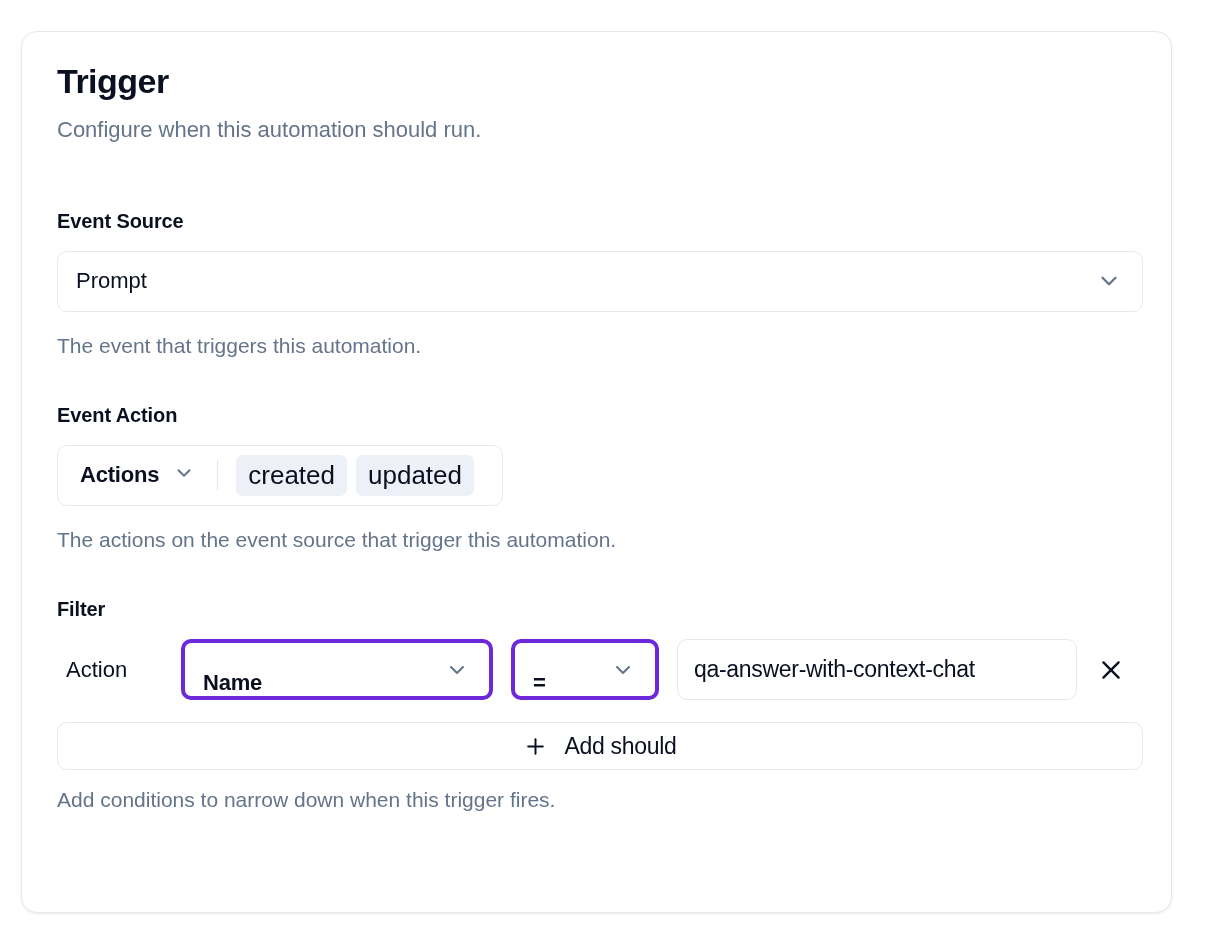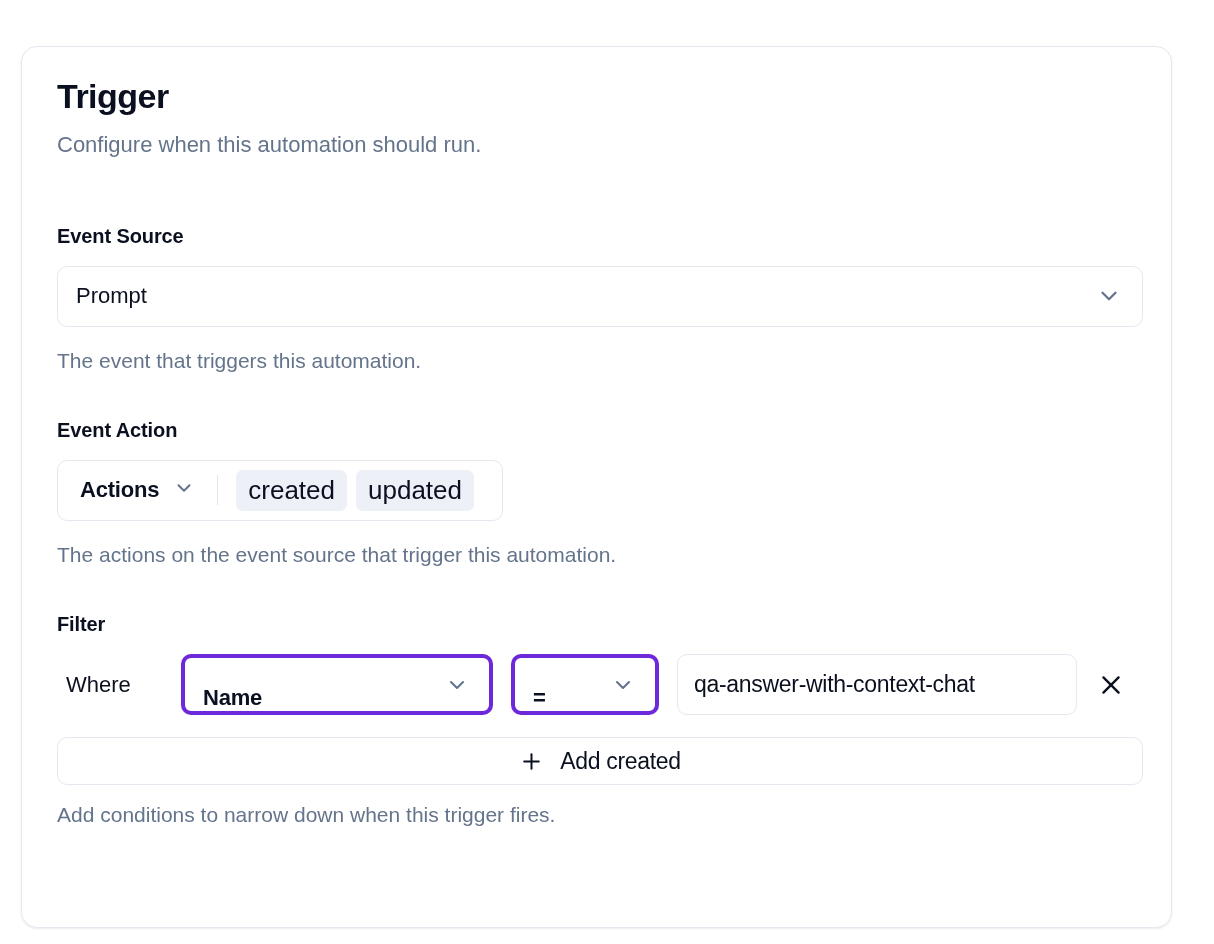--- a/index.html
+++ b/index.html
@@ -20,21 +20,21 @@
     position: relative;
     width: 1214px;
     height: 944px;
     background: #ffffff;
   }
 
   
   .trigger-card {
     position: absolute;
     left: 21px;
-    top: 46px;
+    top: 31px;
     width: 1151px;
     height: 882px;
     box-sizing: border-box;
     background: #ffffff;
     border: 1px solid #e6e8ef;
     border-radius: 16px;
     box-shadow: 0 1px 3px rgba(15, 23, 42, 0.05), 0 1px 2px rgba(15, 23, 42, 0.03);
     padding: 30px 35px 0 35px;
   }
 
@@ -293,21 +293,21 @@
         </div>
       </div>
 
       <p class="field-help">The actions on the event source that trigger this automation.</p>
     </div>
 
     <div class="field-group">
       <div class="field-label">Filter</div>
 
       <div class="filter-row">
-        <span class="where-label">Where</span>
+        <span class="where-label">Action</span>
 
         <div class="filter-select field-sel">
           <span class="sel-text">Name</span>
           <span class="chev">
             <svg width="24" height="24" viewBox="0 0 24 24" fill="none" stroke="#64748b" stroke-width="2.1" stroke-linecap="round" stroke-linejoin="round">
               <polyline points="6 9 12 15 18 9"></polyline>
             </svg>
           </span>
         </div>
 
@@ -334,20 +334,20 @@
         </button>
       </div>
 
       <button class="add-filter-btn">
         <span class="plus-icon">
           <svg width="25" height="25" viewBox="0 0 24 24" fill="none" stroke="#0b1020" stroke-width="1.9" stroke-linecap="round">
             <line x1="12" y1="5" x2="12" y2="19"></line>
             <line x1="5" y1="12" x2="19" y2="12"></line>
           </svg>
         </span>
-        <span class="btn-label">Add created</span>
+        <span class="btn-label">Add should</span>
       </button>
 
       <p class="field-help filter-help">Add conditions to narrow down when this trigger fires.</p>
     </div>
 
   </section>
 </div>
 
 </body></html>

